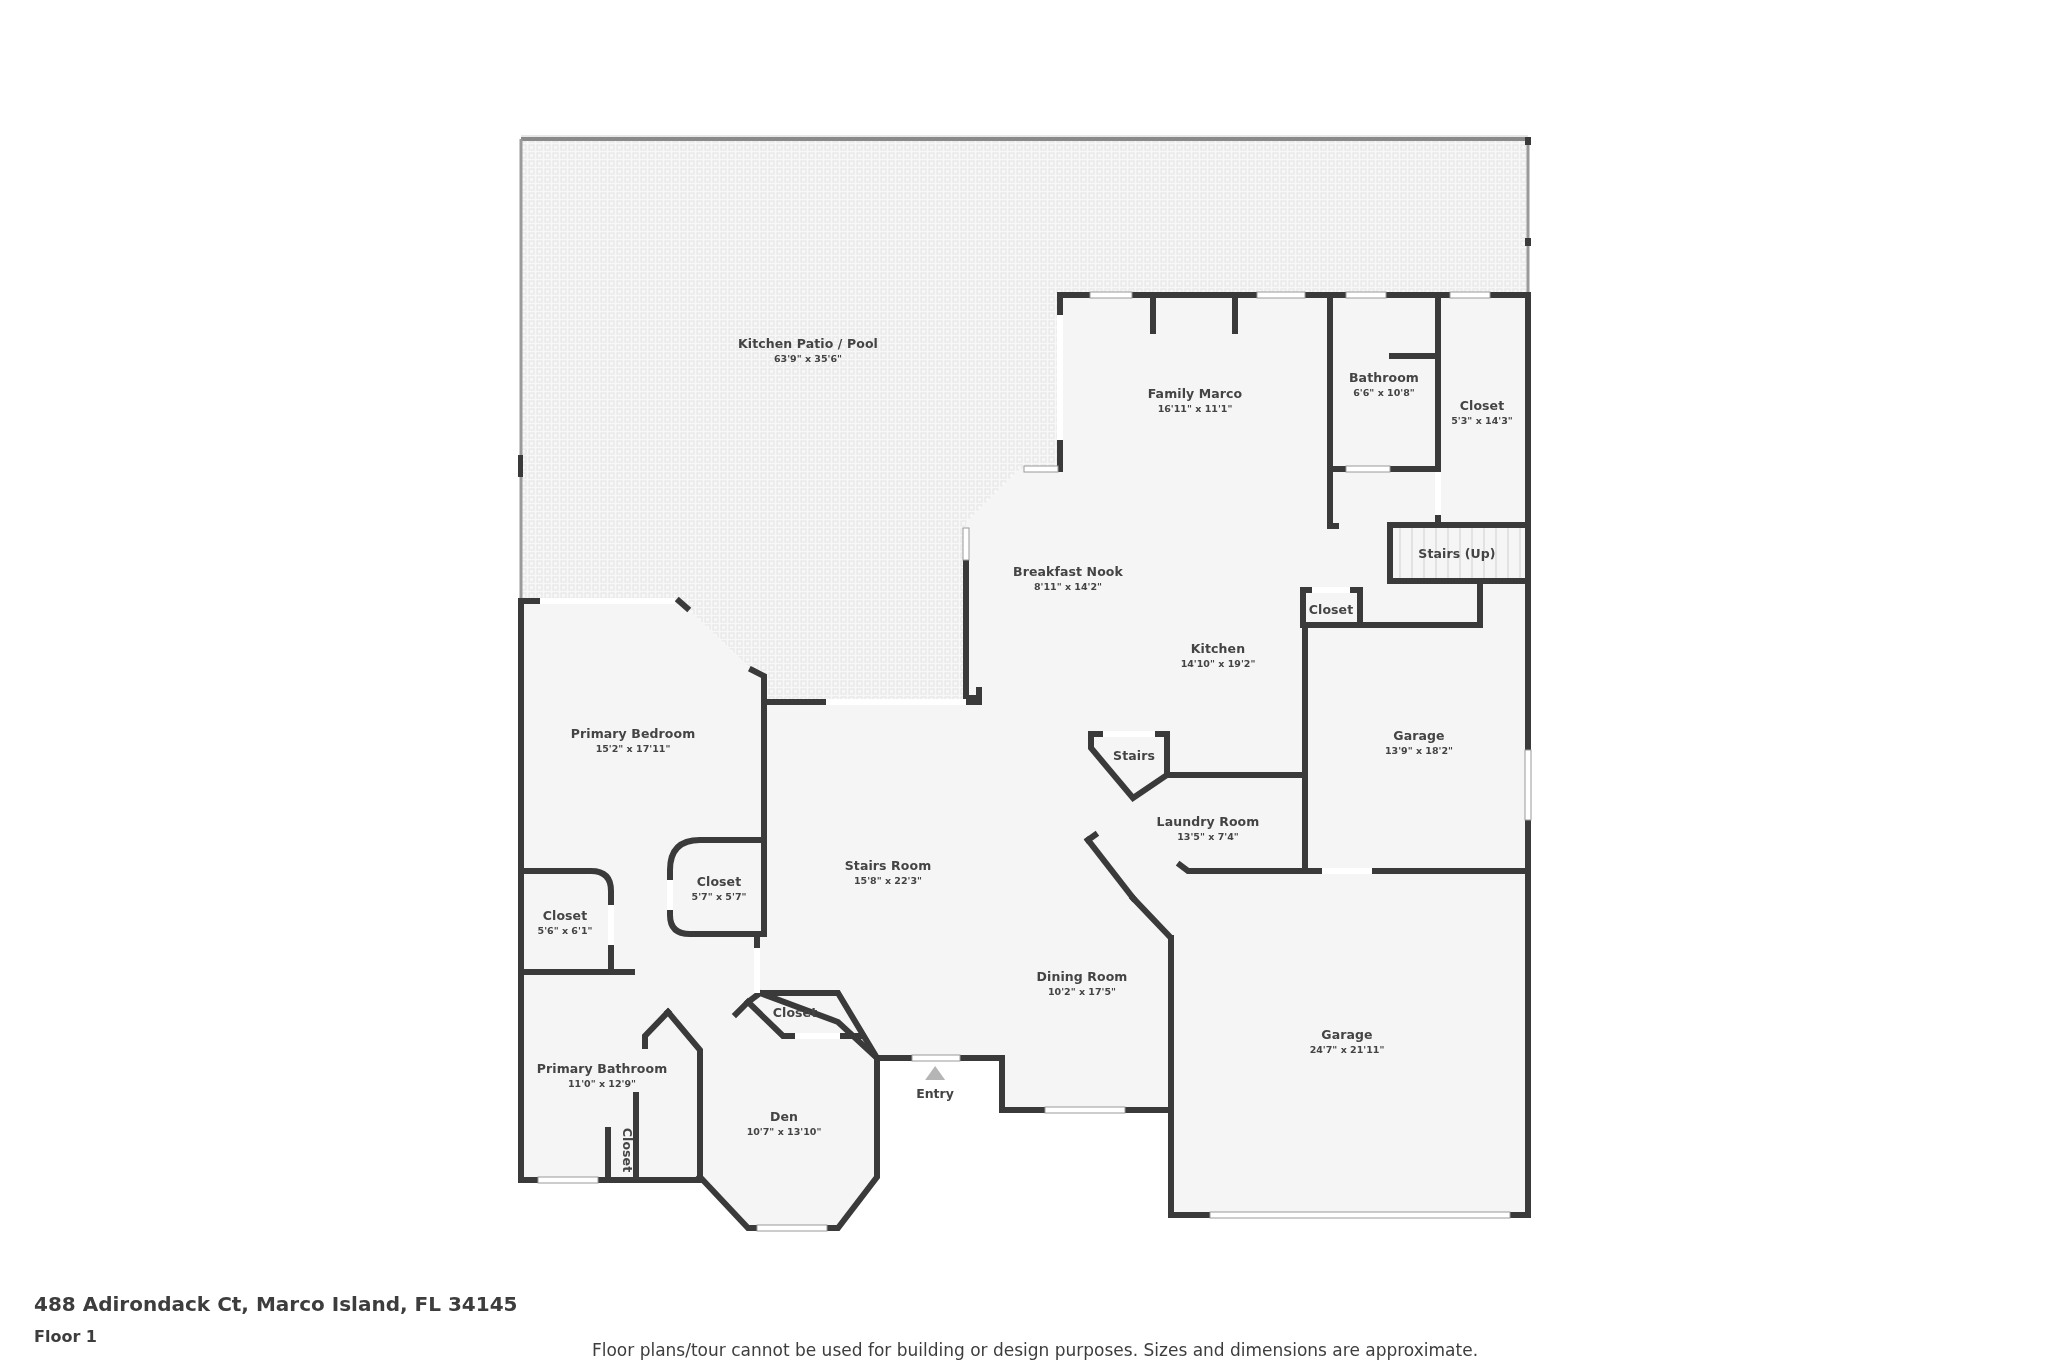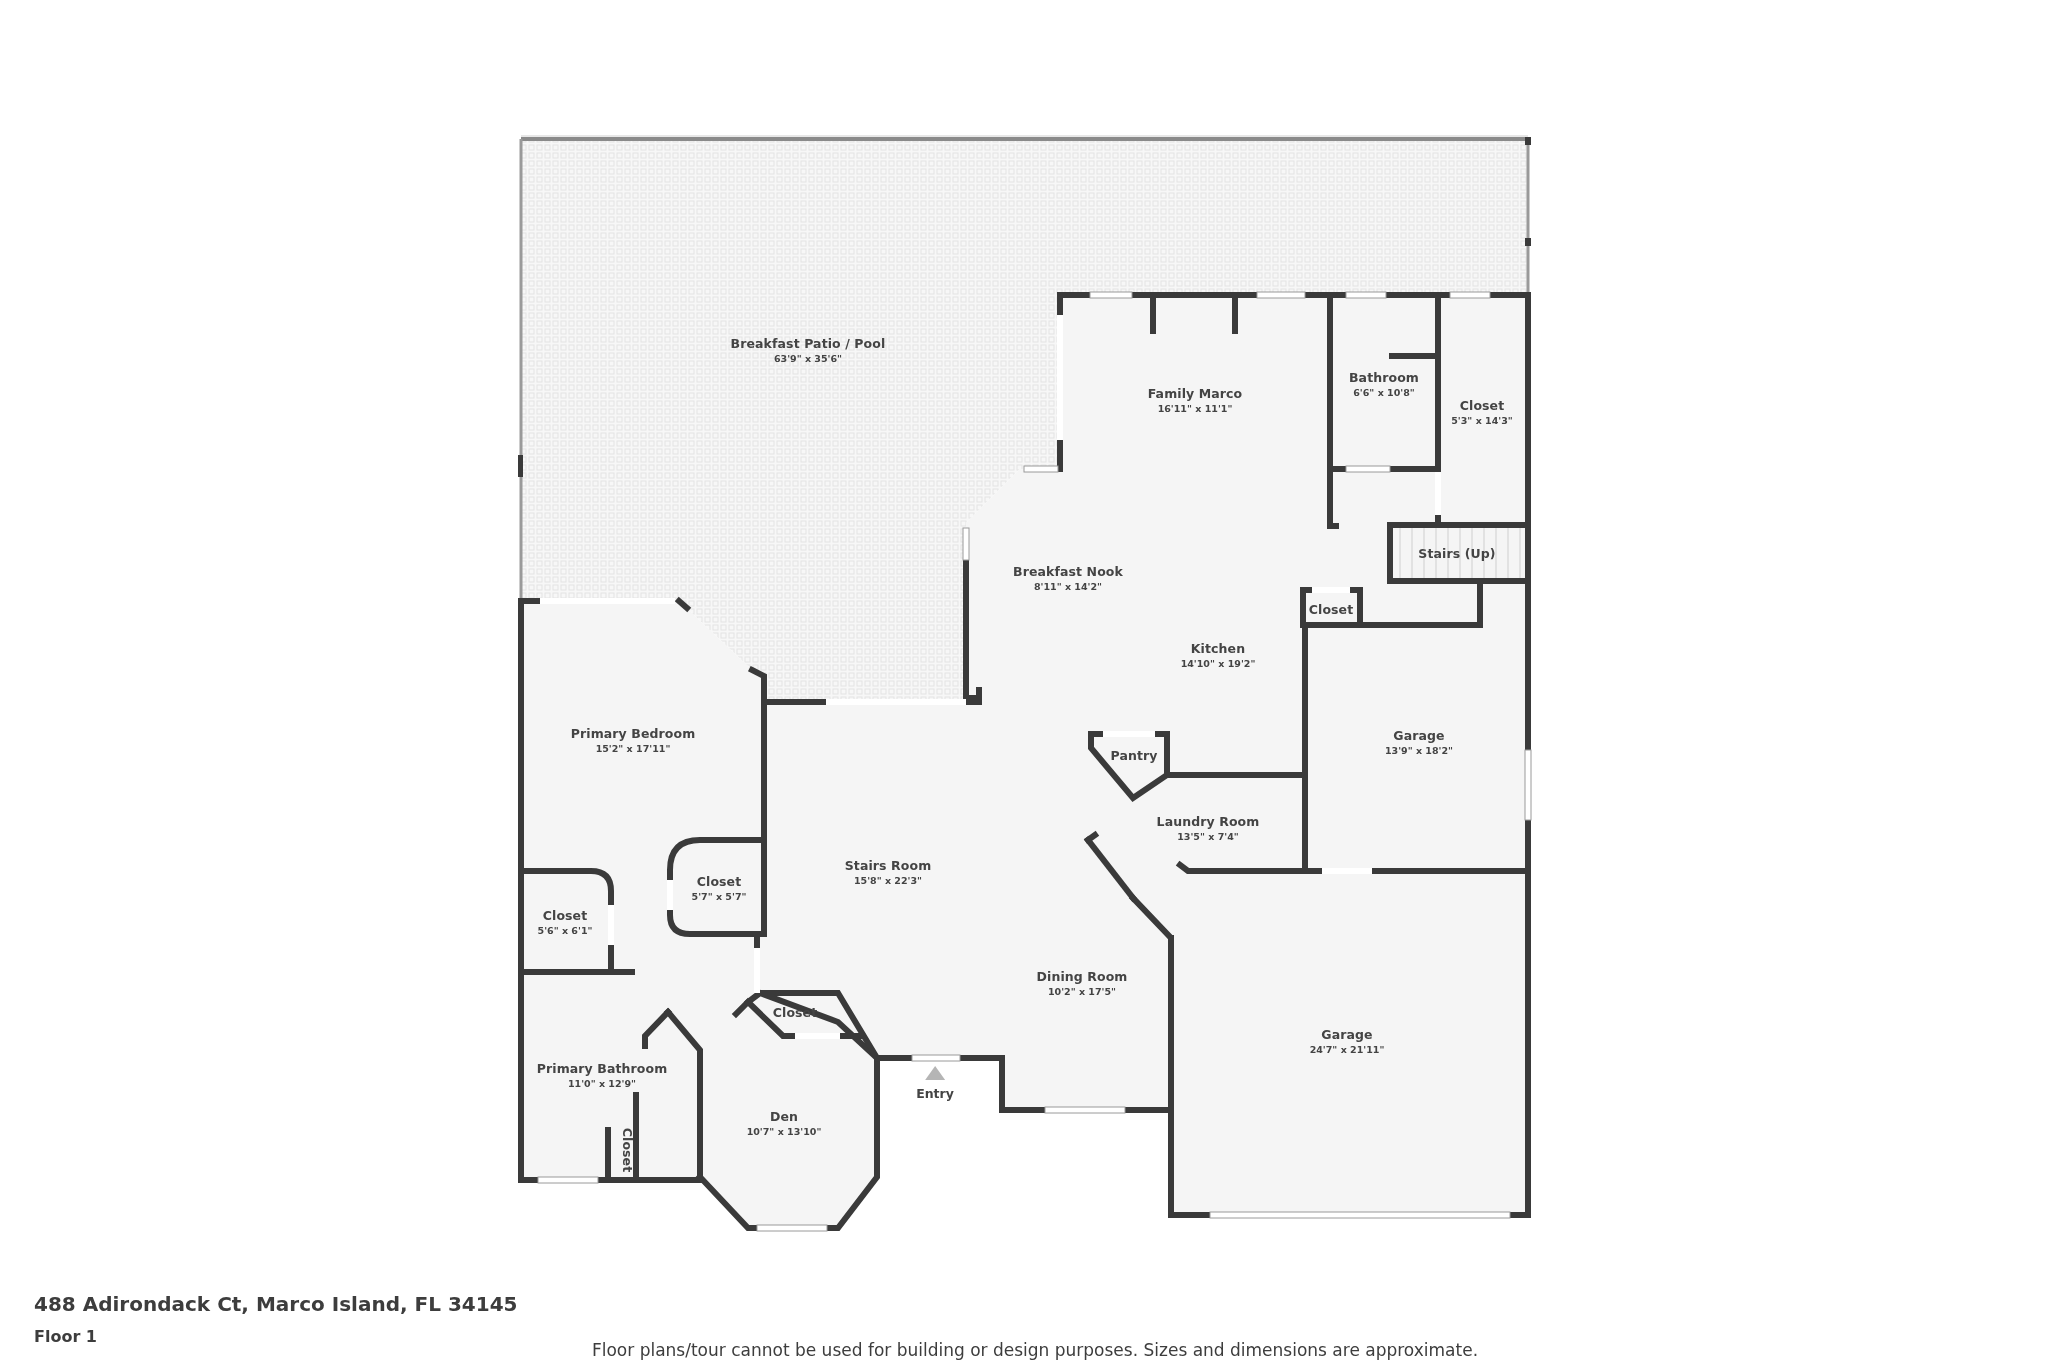--- a/index.html
+++ b/index.html
@@ -154,21 +154,21 @@
       <line x1="1460" y1="528" x2="1460" y2="578"></line>
     <line x1="1472" y1="528" x2="1472" y2="578"></line>
       <line x1="1484" y1="528" x2="1484" y2="578"></line>
     <line x1="1496" y1="528" x2="1496" y2="578"></line>
       <line x1="1508" y1="528" x2="1508" y2="578"></line>
     <line x1="1520" y1="528" x2="1520" y2="578"></line>
   </g>
 </svg>
 
 <div class="room-label" style="left:808px;top:350px">
-  <span class="room-name">Breakfast Patio / Pool</span>
+  <span class="room-name">Kitchen Patio / Pool</span>
   <span class="room-dim">63'9" x 35'6"</span>
 </div>
 <div class="room-label" style="left:1195px;top:400px">
   <span class="room-name">Family Marco</span>
   <span class="room-dim">16'11" x 11'1"</span>
 </div>
 <div class="room-label" style="left:1384px;top:384px">
   <span class="room-name">Bathroom</span>
   <span class="room-dim">6'6" x 10'8"</span>
 </div>
@@ -188,21 +188,21 @@
 </div>
 <div class="room-label" style="left:1218px;top:655px">
   <span class="room-name">Kitchen</span>
   <span class="room-dim">14'10" x 19'2"</span>
 </div>
 <div class="room-label" style="left:1419px;top:742px">
   <span class="room-name">Garage</span>
   <span class="room-dim">13'9" x 18'2"</span>
 </div>
 <div class="room-label" style="left:1134px;top:755px">
-  <span class="room-name">Pantry</span>
+  <span class="room-name">Stairs</span>
 </div>
 <div class="room-label" style="left:1208px;top:828px">
   <span class="room-name">Laundry Room</span>
   <span class="room-dim">13'5" x 7'4"</span>
 </div>
 <div class="room-label" style="left:633px;top:740px">
   <span class="room-name">Primary Bedroom</span>
   <span class="room-dim">15'2" x 17'11"</span>
 </div>
 <div class="room-label" style="left:719px;top:888px">

